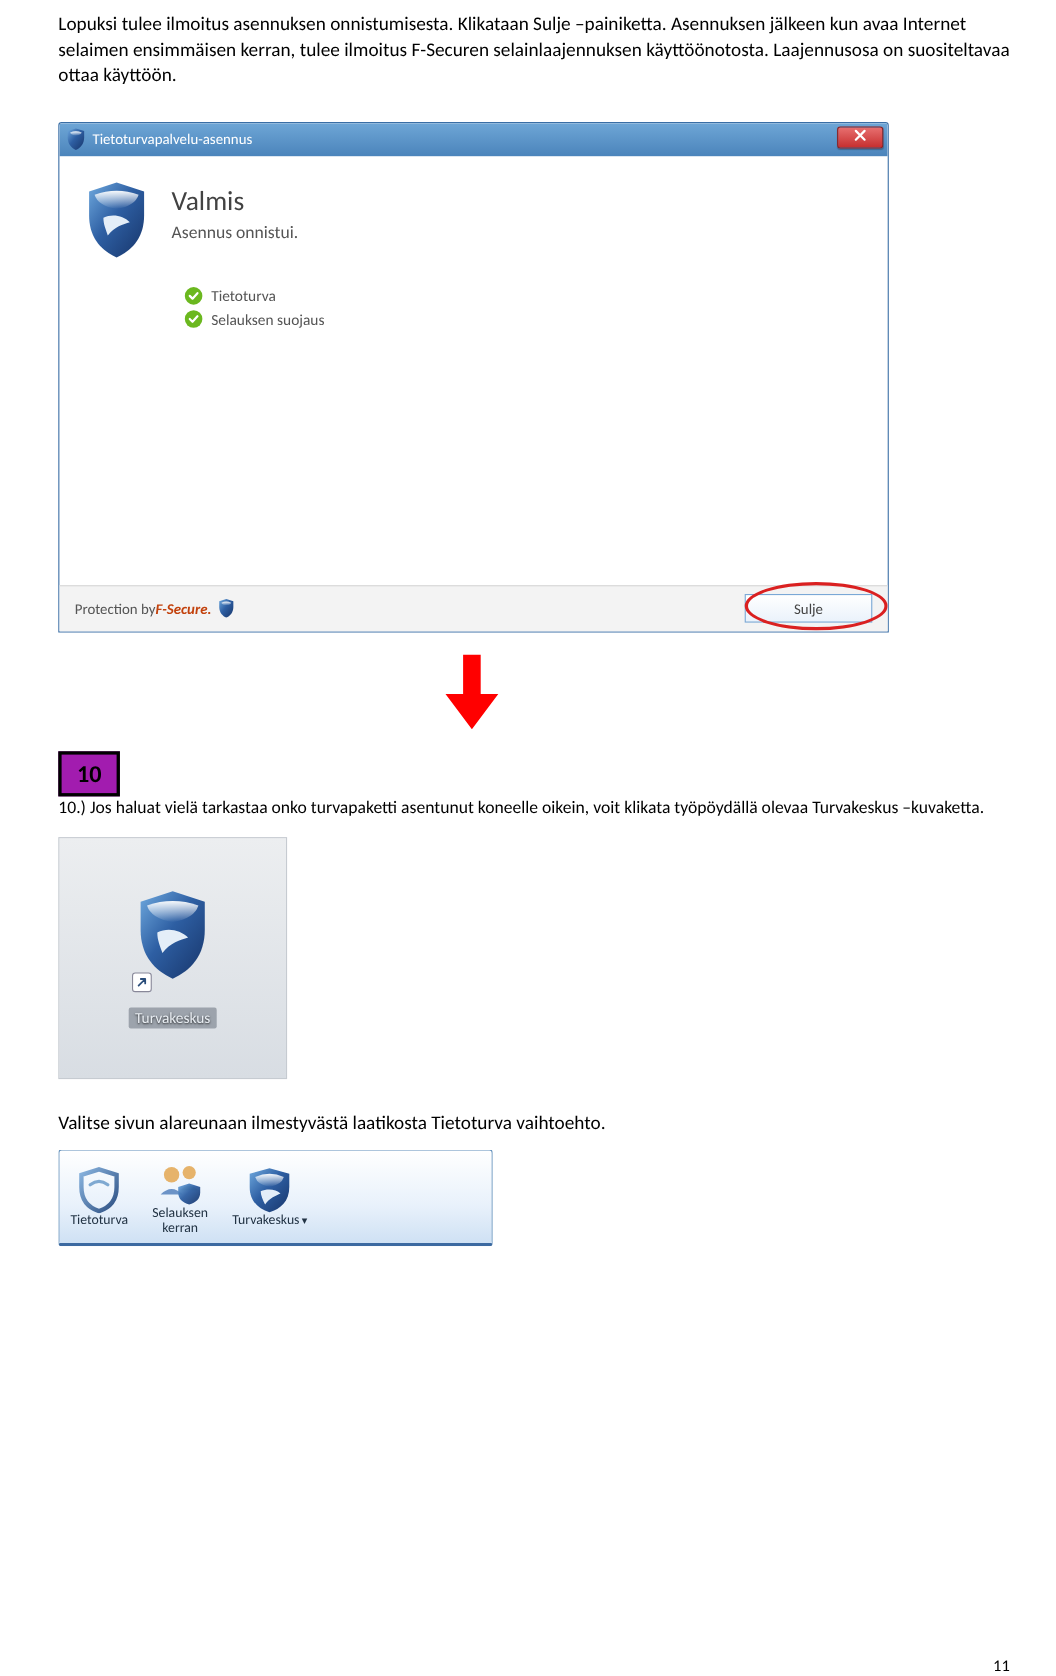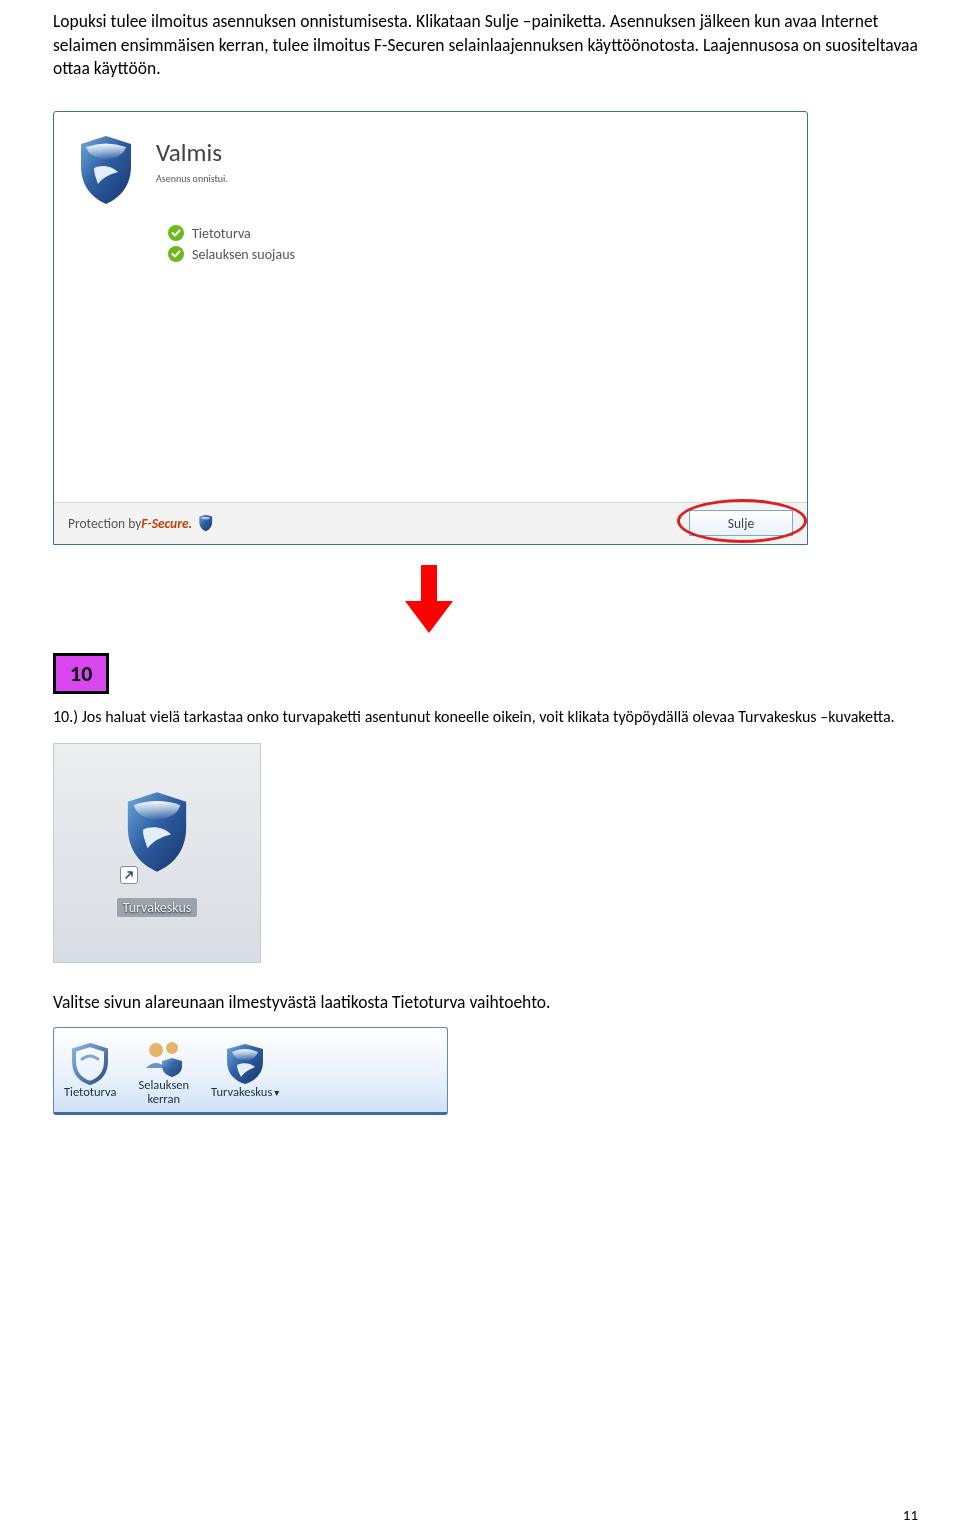--- a/index.html
+++ b/index.html
@@ -68,21 +68,21 @@
     padding-top: 0;
   }
   .status-title {
     font-size: 25px;
     color: #424242;
     font-family: "Segoe UI", Calibri, Arial, sans-serif;
     font-weight: 400;
     margin: 0 0 4px 0;
   }
   .status-sub {
-    font-size: 10px;
+    font-size: 16px;
     color: #555;
   }
   .apps-block { margin-left: 80px; margin-top: 40px; }
   .apps-label { font-size: 14px; color: #444; margin-bottom: 10px; }
   .app-row {
     display: flex; align-items: center;
     font-size: 14px; color: #555;
     margin: 4px 0 4px 12px;
   }
   .app-check {
@@ -105,21 +105,21 @@
     position: relative;
   }
   .brand { display: flex; align-items: flex-end; }
   .brand-text i { font-style: italic; font-weight: 600; color: #c2410c; }
   .brand-logo {
     width: 18px; height: 18px;
     margin-left: 6px;
     display: inline-flex;
   }
   .close-button {
-    width: 104px;
+    width: 116px;
     height: 26px;
     border: 1px solid #7aa8d6;
     background: linear-gradient(#fff, #eaf2fb);
     color: #444;
     font-size: 13.5px;
     display: flex; align-items: center; justify-content: center;
     position: absolute;
     right: 14px;
   }
   .circle-highlight {
@@ -134,26 +134,25 @@
   }
 
   .red-arrow {
     width: 52px; height: 68px;
     margin: 20px 0 20px 350px;
   }
   .red-arrow svg { width: 100%; height: 100%; }
 
   .step-box {
     display: inline-block;
-    background: #d946ef;
+    background: #a21caf;
     border: 3px solid #000;
     font-weight: bold;
     font-size: 22px;
     padding: 4px 14px;
-    margin-bottom: 12px;
     font-family: Calibri, Arial, sans-serif;
   }
   .step-text {
     font-size: 16px;
     line-height: 1.35;
     margin-bottom: 16px;
   }
 
   
   .desktop-icon-shot {
@@ -249,20 +248,36 @@
     </linearGradient>
   </defs>
 </svg>
 
 <div class="page">
 
   <p class="intro">Lopuksi tulee ilmoitus asennuksen onnistumisesta. Klikataan Sulje –painiketta. Asennuksen jälkeen kun avaa Internet selaimen ensimmäisen kerran, tulee ilmoitus F-Securen selainlaajennuksen käyttöönotosta. Laajennusosa on suositeltavaa ottaa käyttöön.</p>
 
   
   <div class="dialog">
+    <div class="titlebar">
+      <span class="titlebar-icon">
+        <svg viewBox="0 0 24 28">
+          <path d="M12 1 L22 4 V12 C22 20 17 25 12 27 C7 25 2 20 2 12 V4 Z" fill="url(#shieldGrad)"></path>
+          <path d="M5 6 Q12 3 19 6 Q18 9 12 10 Q6 9 5 6 Z" fill="url(#shieldHi)"></path>
+        </svg>
+      </span>
+      <span class="titlebar-title">Tietoturvapalvelu-asennus</span>
+      <div class="close-btn">
+        <span>
+          <svg viewBox="0 0 12 12">
+              <path d="M2 2 L10 10 M10 2 L2 10" stroke="#fff" stroke-width="2" stroke-linecap="round"></path>
+            </svg>
+        </span>
+      </div>
+    </div>
     <div class="dialog-body">
       <div class="big-shield">
         <svg viewBox="0 0 60 72">
           <path d="M30 2 L55 10 V32 C55 52 44 64 30 70 C16 64 5 52 5 32 V10 Z" fill="url(#shieldGrad)"></path>
           <path d="M10 13 Q30 6 50 13 Q47 23 30 26 Q13 23 10 13 Z" fill="url(#shieldHi)"></path>
           <path d="M18 34 C26 30 36 32 42 38 C36 40 28 42 22 50 C20 44 18 40 18 34 Z" fill="#e4eef8"></path>
         </svg>
       </div>
       <div class="status-block">
         <div class="status-title">Valmis</div>

